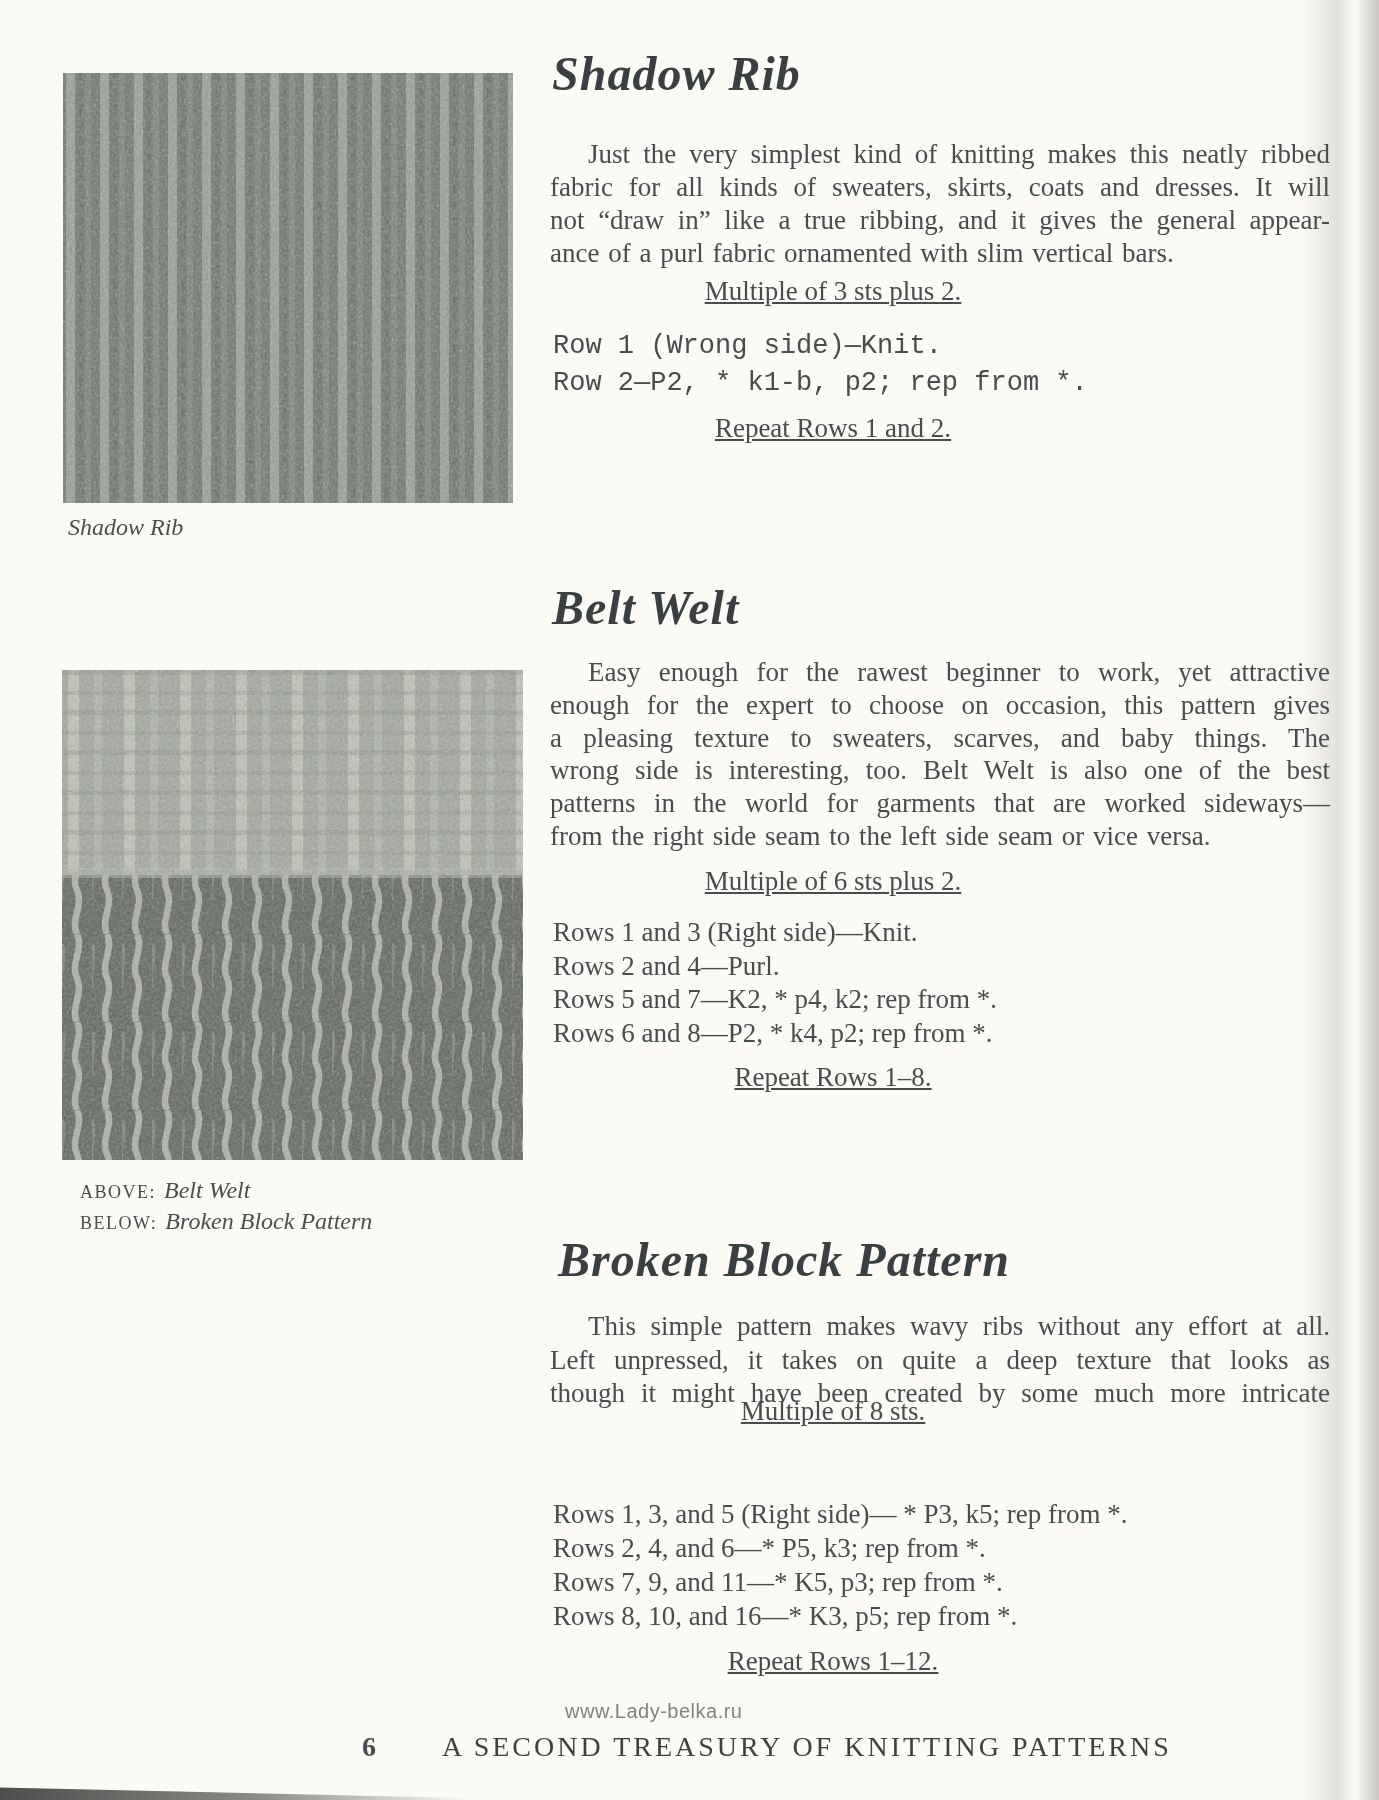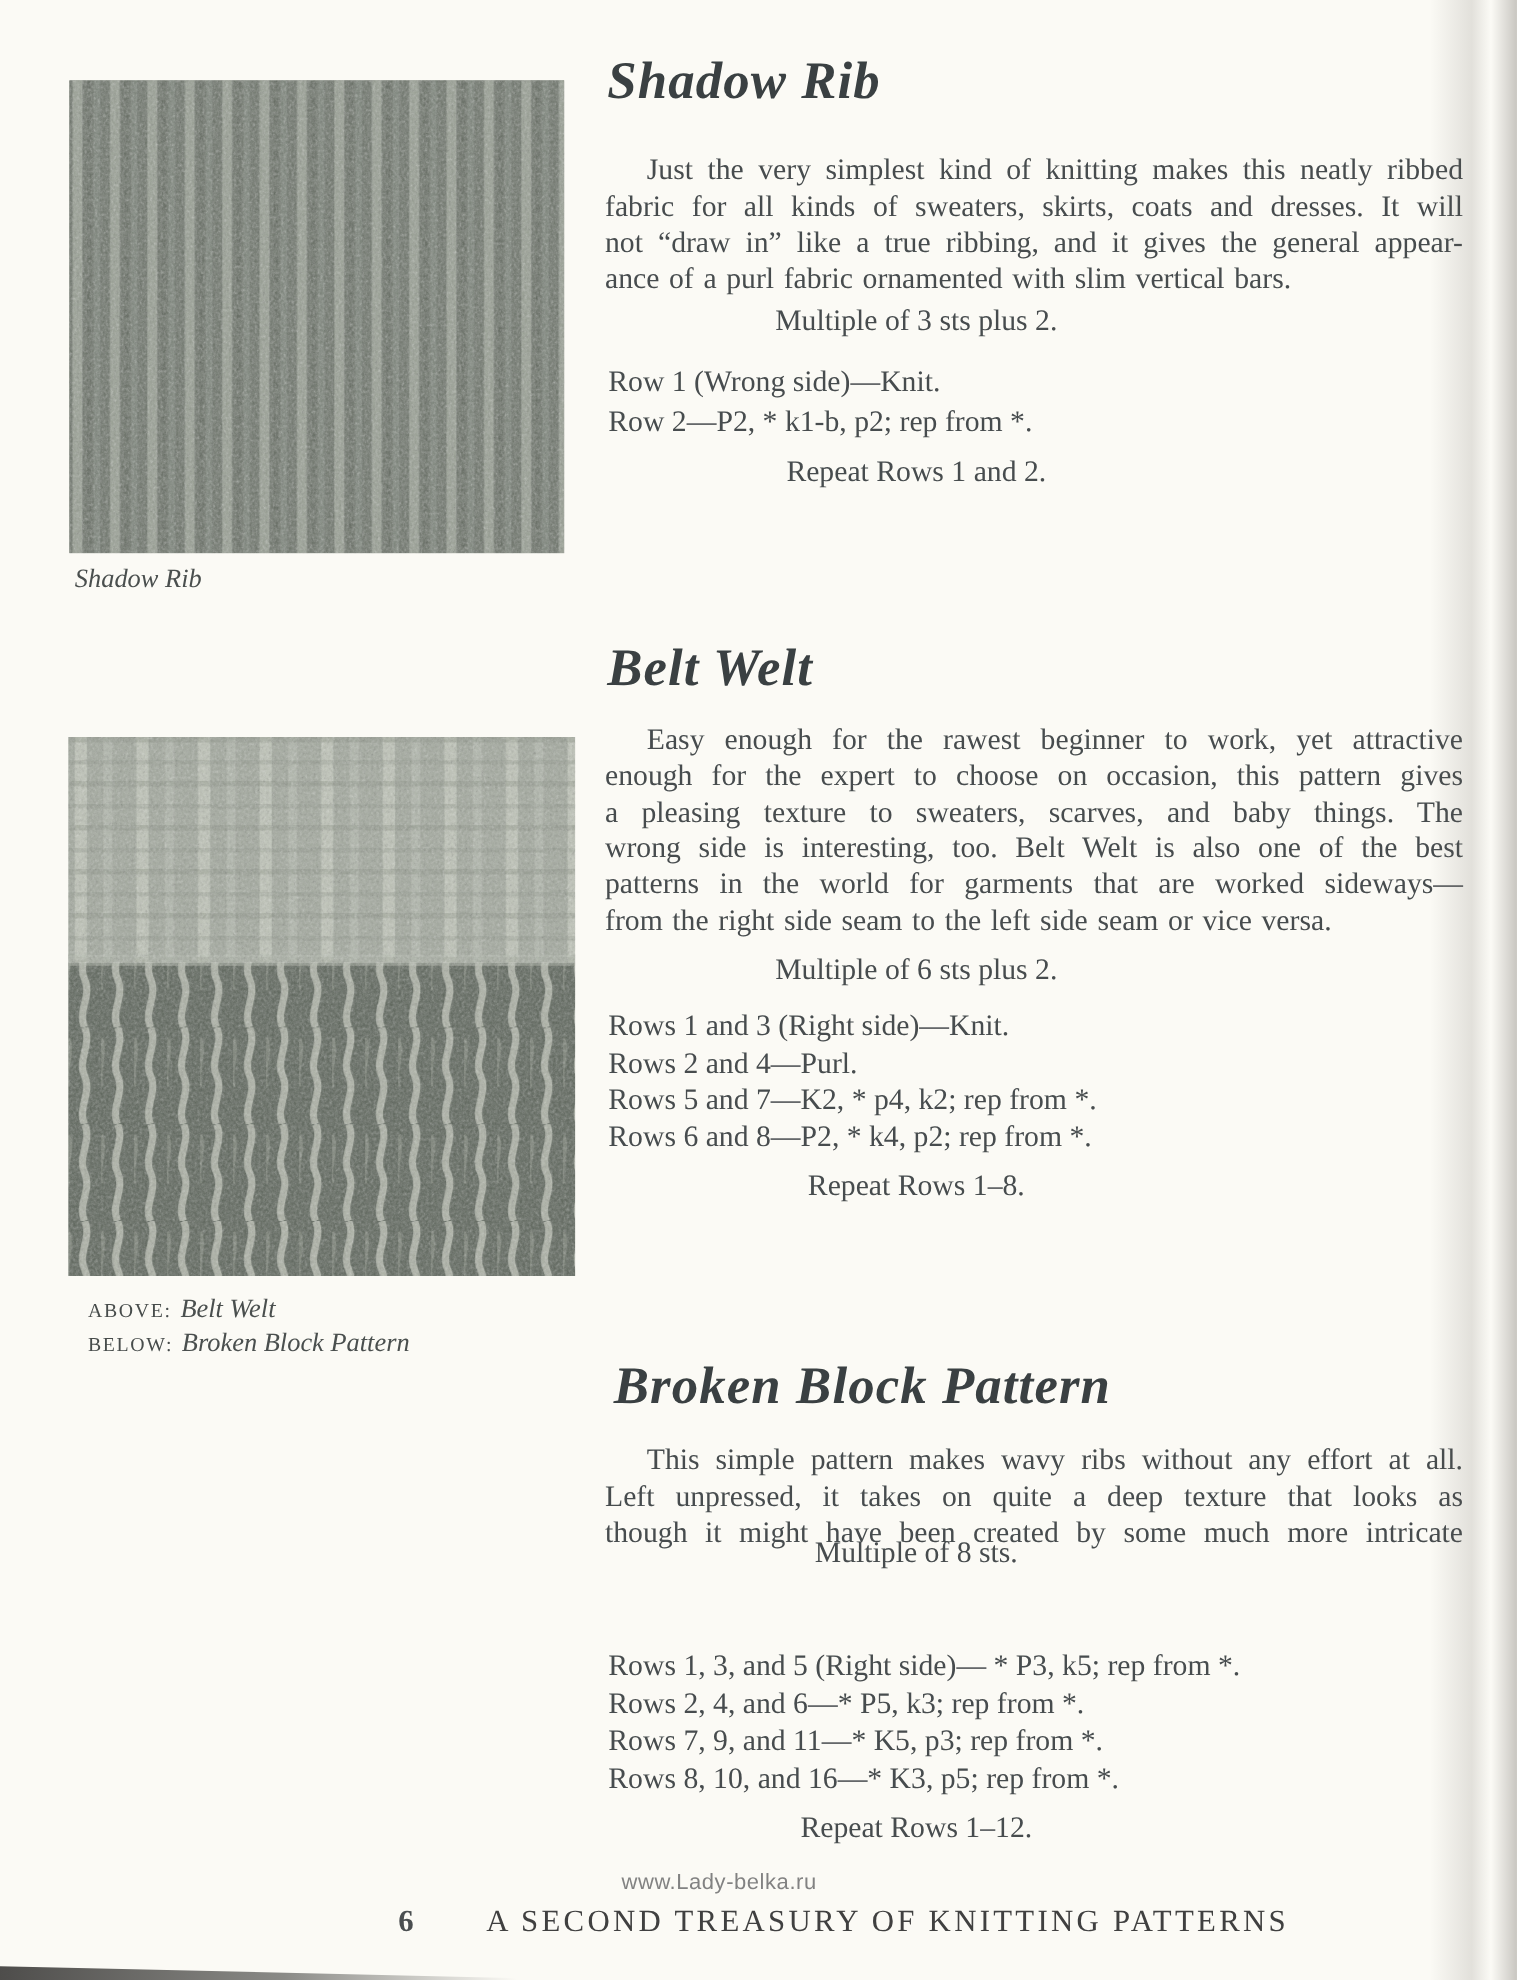--- a/index.html
+++ b/index.html
@@ -60,29 +60,29 @@
   .para .ln.indent{text-indent:38px;}
   .para .ln.last{text-align-last:left;}
   .p1{top:138px;}
   .p2{top:656px;}
   .p2 .ln{line-height:32.8px;height:32.8px;}
   .p3{top:1310px;}
   .p3 .ln{line-height:33.5px;height:33.5px;}
   
   .directive{
     position:absolute;left:833px;transform:translateX(-50%);
-    font-size:27px;color:#474c4e;white-space:nowrap;
+    font-size:27px;color:#474c4e;white-space:nowrap;text-decoration:underline;
   }
   .m1{top:276px;}  .rep1{top:413px;}
   .m2{top:866px;}  .rep2{top:1062px;}
   .m3{top:1396px;} .rep3{top:1646px;}
   
   .rows{position:absolute;left:553px;font-size:27px;color:#474c4e;}
   .rows .rw{white-space:nowrap;}
-  .rows1{top:328px;} .rows1 .rw{line-height:37px;}
+  .rows1{top:328px;} .rows1 .rw{line-height:37px;font-family:Liberation Mono, monospace;}
   .rows2{top:916px;} .rows2 .rw{line-height:33.5px;}
   .rows3{top:1497px;}.rows3 .rw{line-height:34px;}
   
   .watermark{
     position:absolute;left:565px;top:1700px;
     font-family:"Liberation Sans",sans-serif;
     font-size:20px;color:#828282;letter-spacing:0.5px;
   }
   .footer-num{
     position:absolute;left:362px;top:1731px;

